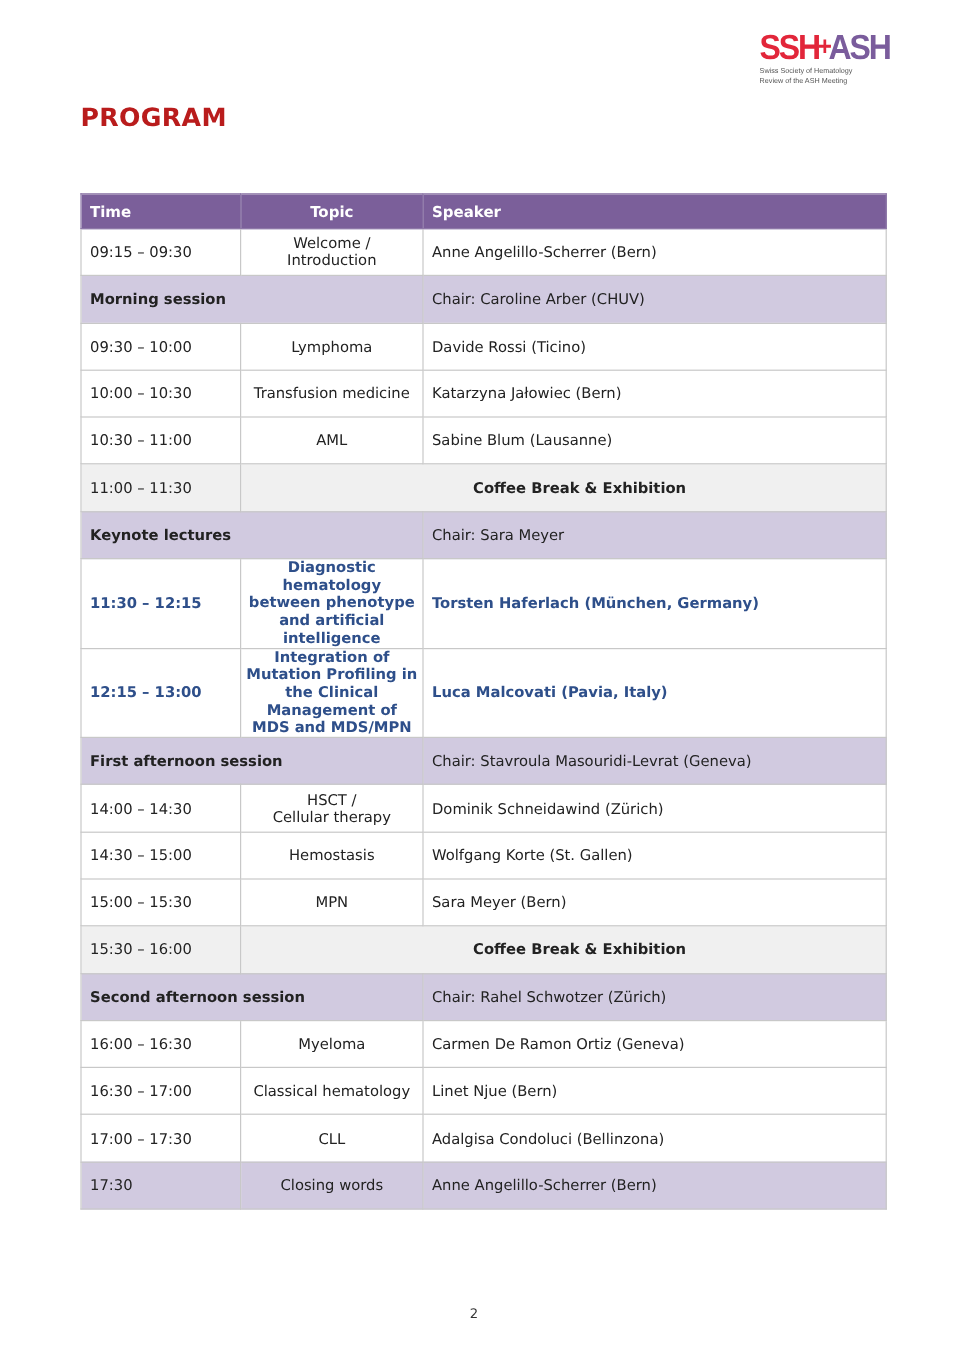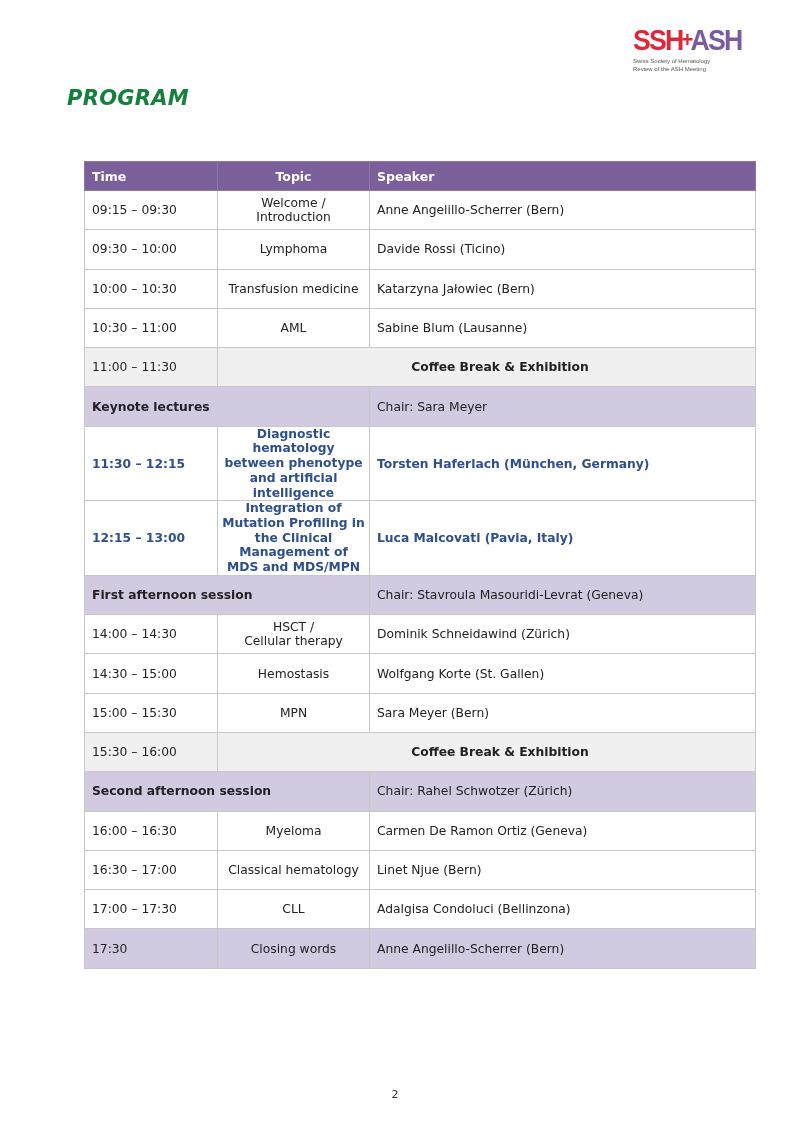--- a/index.html
+++ b/index.html
@@ -6,22 +6,22 @@
     body { width: 800px; height: 1131px; position: relative; overflow: hidden;
            font-family: "DejaVu Sans", "Liberation Sans", sans-serif; color: #222; }
     .logo { position: absolute; left: 633px; top: 26px; width: 100px; }
     .logo-mark { font-family: "Liberation Sans", sans-serif; font-weight: bold; font-size: 29px;
                  letter-spacing: -2px; line-height: 28px; transform: scaleX(0.92); transform-origin: left; white-space: nowrap; }
     .logo-mark .ssh { color: #e2263a; }
     .logo-mark .plus { color: #e2263a; font-size: 22px; position: relative; top: -3px; margin: 0 -1px; }
     .logo-mark .ash { color: #7a5c9c; }
     .logo-sub { font-family: "Liberation Sans", sans-serif; font-size: 6px; color: #555; line-height: 7px; margin-top: 1px; white-space: nowrap; }
     .page-title { position: absolute; left: 67px; top: 86px; margin: 0;
-                  font-family: "DejaVu Sans", sans-serif; font-weight: bold; font-size: 21px; color: #15803d; letter-spacing: 0.3px; font-style: italic; }
-    table.program { position: absolute; left: 84px; top: 161px; width: 671px;
+                  font-family: "DejaVu Sans", sans-serif; font-weight: bold; font-size: 21px; color: #b91c1c; letter-spacing: 0.3px; }
+    table.program { position: absolute; left: 67px; top: 161px; width: 671px;
                     border-collapse: collapse; table-layout: fixed; font-size: 12.3px; }
     table.program td, table.program th { border: 1px solid #c8c8c8; padding: 0 7px; vertical-align: middle; }
     col.c-time { width: 133px; } col.c-topic { width: 152px; } col.c-speaker { width: 386px; }
     th { background: #7b5f9a; color: #ffffff; font-weight: bold; height: 28px; text-align: left; font-size: 12.5px; border-color: #8e78a8 !important; }
     th.center { text-align: center; }
     td.center { text-align: center; }
     tr.r td { height: 38.3px; }
     tr.session td { background: #d1cae0; }
     tr.session td.bold { font-weight: bold; }
     tr.break td.break-cell { background: #f0f0f0; font-weight: bold; text-align: center; padding-left: 34px; }
@@ -56,20 +56,24 @@
       <th>Time</th>
       <th class="center">Topic</th>
       <th>Speaker</th>
     </tr>
   </thead>
   <tbody>
     <tr class="r">
       <td>09:15 – 09:30</td>
       <td class="center topic-2l"><span>Welcome /</span><br><span>Introduction</span></td>
       <td>Anne Angelillo-Scherrer (Bern)</td>
+    </tr>
+    <tr class="r session">
+      <td colspan="2" class="bold">Morning session</td>
+      <td>Chair: Caroline Arber (CHUV)</td>
     </tr>
     <tr class="r">
       <td>09:30 – 10:00</td>
       <td class="center">Lymphoma</td>
       <td>Davide Rossi (Ticino)</td>
     </tr>
     <tr class="r">
       <td>10:00 – 10:30</td>
       <td class="center">Transfusion medicine</td>
       <td>Katarzyna Jałowiec (Bern)</td>

